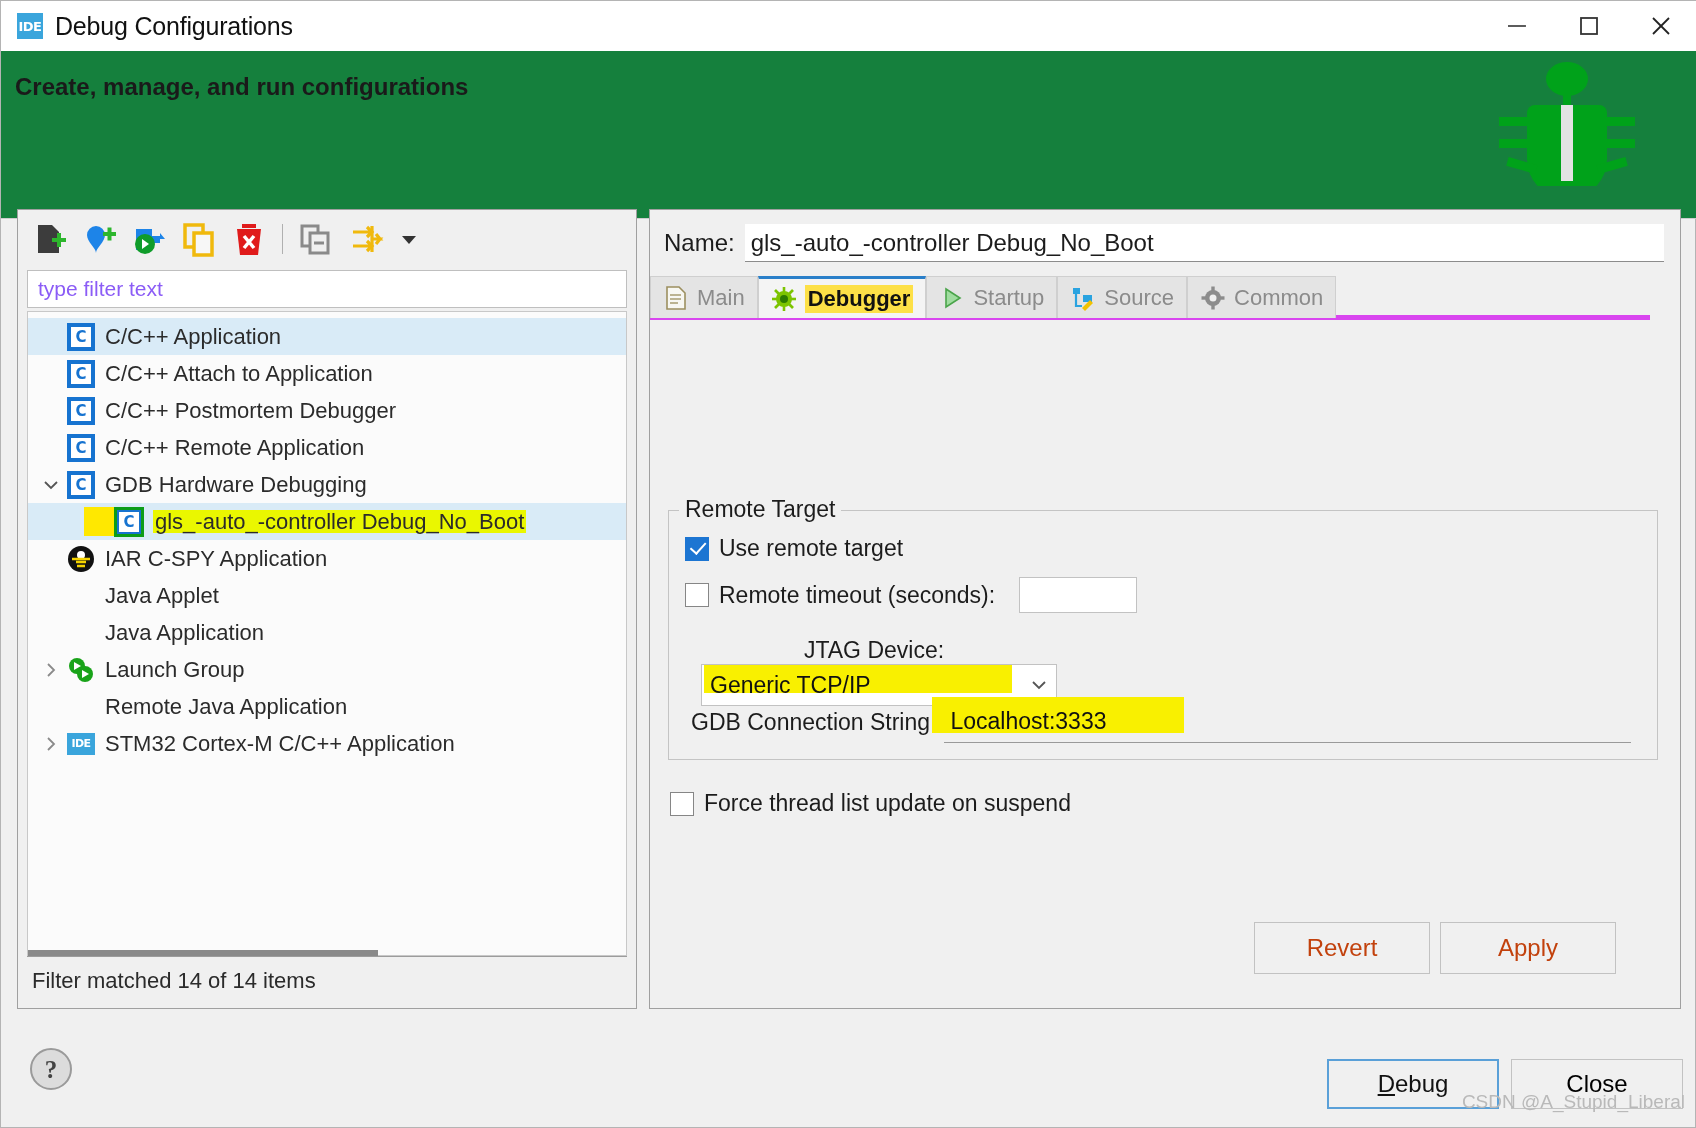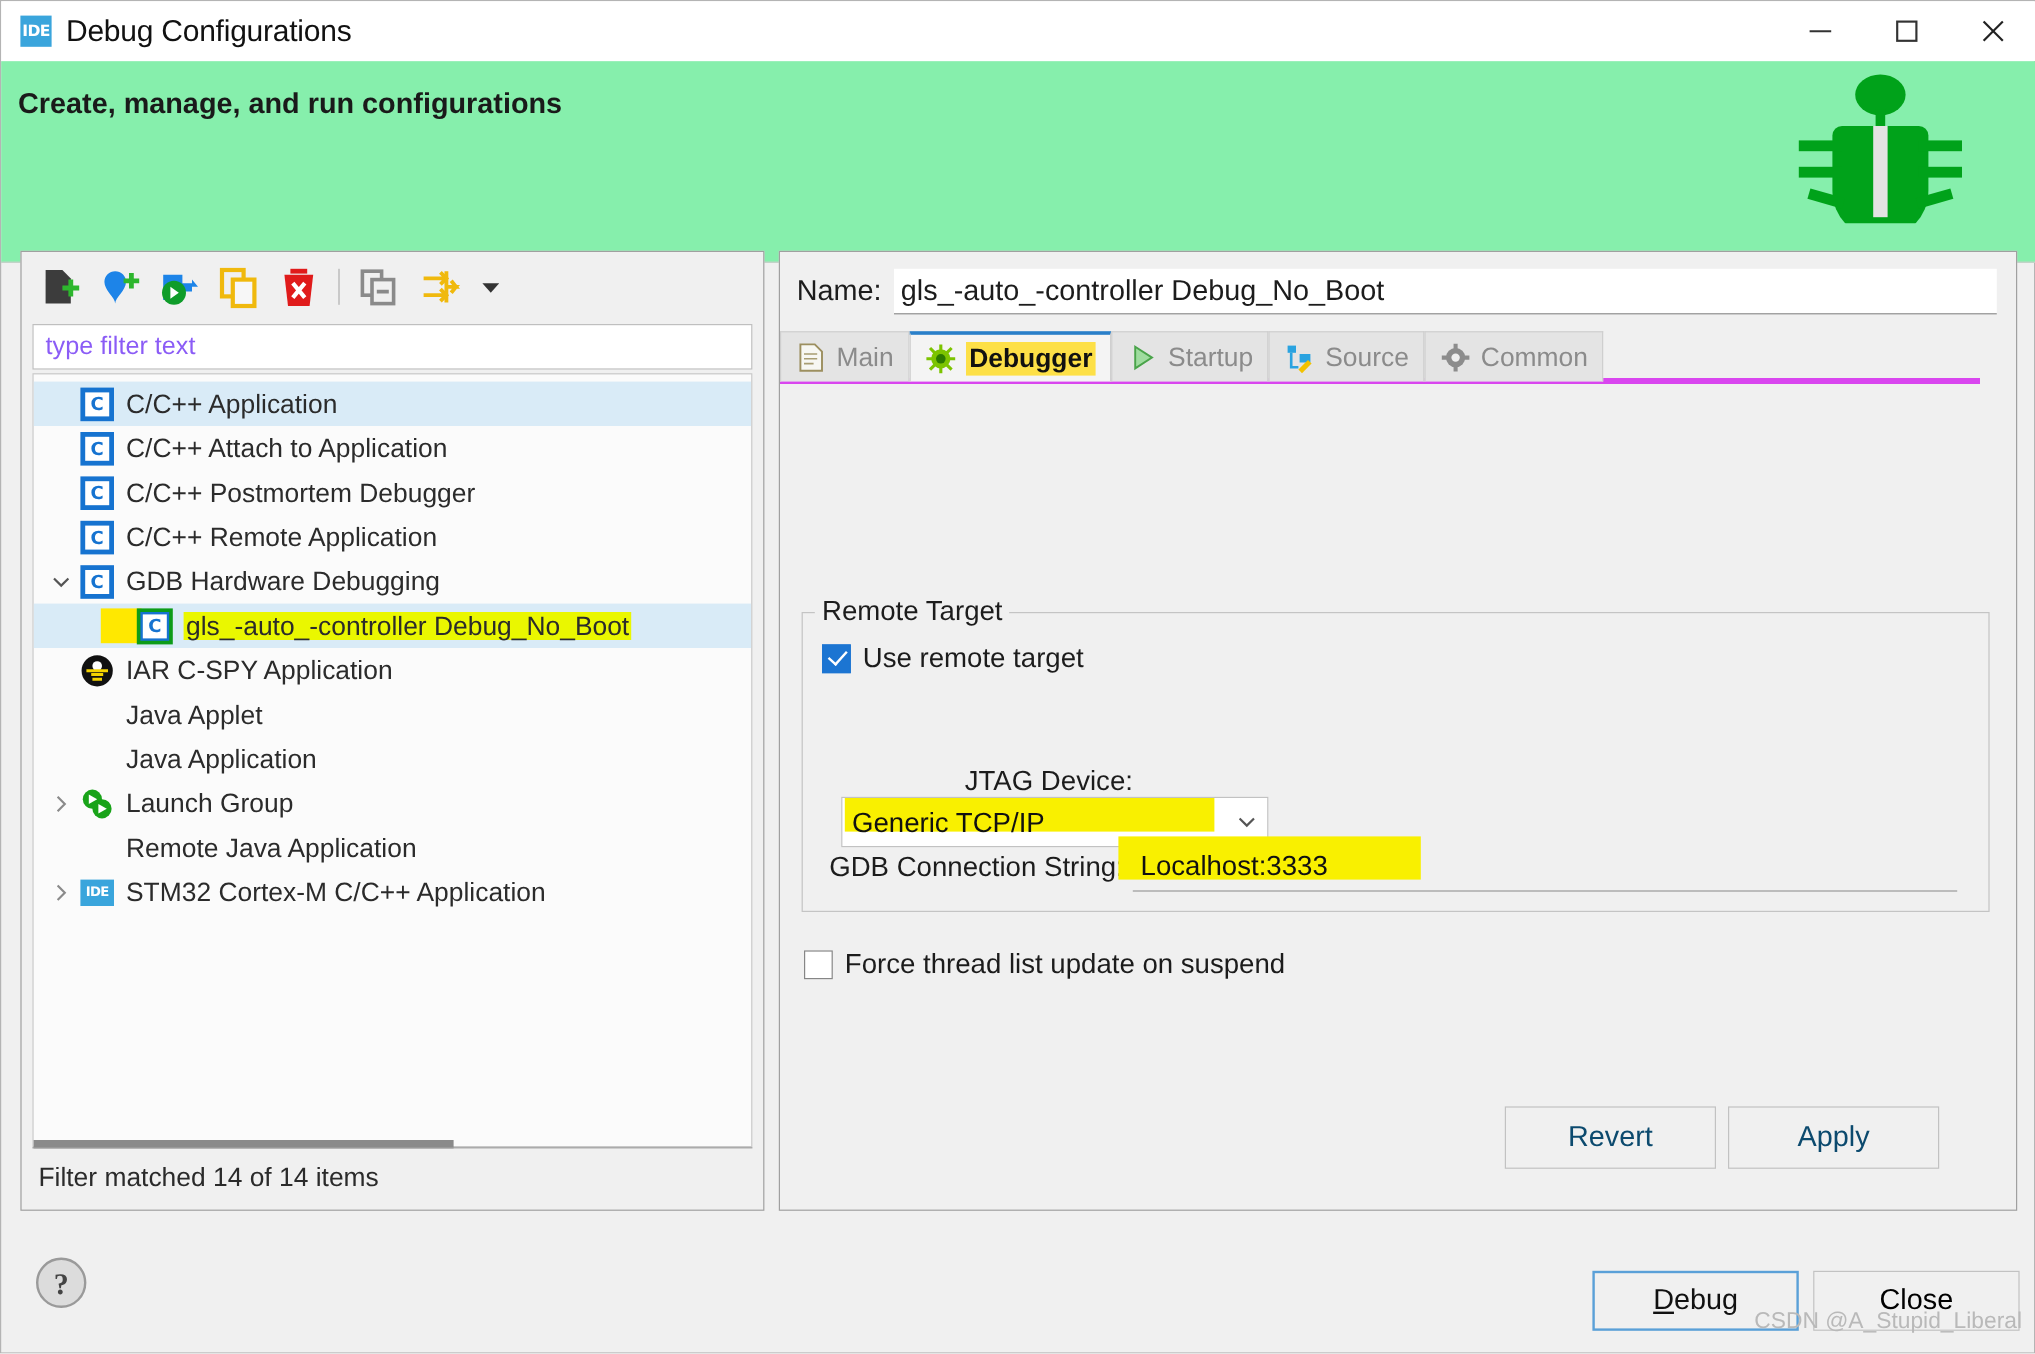--- a/index.html
+++ b/index.html
@@ -49,21 +49,21 @@
     width: 72px; height: 50px;
     display: flex; align-items: center; justify-content: center;
     color: #333333;
   }
   .win-btn svg { display: block; }
 
   
   .header {
     position: absolute; left: 0; top: 50px;
     width: 1696px; height: 168px;
-    background: #86efac;
+    background: #15803d;
     border-bottom: 1px solid #cdcdcd;
   }
   .header-title {
     position: absolute; left: 14px; top: 22px;
     font-size: 24px; font-weight: bold; color: #1a1a1a;
   }
   .bug {
     position: absolute; right: 40px; top: 10px;
     width: 180px; height: 125px;
   }
@@ -302,21 +302,21 @@
 
   
   .bottom-btn {
     position: absolute;
     background: #f0f0f0;
     border: 1px solid #c2c2c2;
     font-size: 24px;
     display: flex; align-items: center; justify-content: center;
     font-family: "Liberation Sans", sans-serif;
   }
-  .bottom-btn.disabled { color: #0c4a6e; }
+  .bottom-btn.disabled { color: #c2410c; }
   .bottom-btn.primary { border: 2px solid #5aa0d8; color: #111; }
   .help-icon {
     position: absolute; left: 28px; top: 1046px;
     width: 44px; height: 44px;
   }
   .watermark {
     position: absolute; right: 10px; top: 1090px;
     font-size: 19px; color: #b9b9b9;
     font-family: Liberation Sans, sans-serif;
   }
@@ -626,20 +626,25 @@
 
 
     <div class="group" style="left:18px; top:300px; width:990px; height:250px;">
       <div class="group-title">Remote Target</div>
 
       <div class="chkrow" style="position:absolute; left:16px; top:24px;">
         <span class="chk checked"></span>
         <span class="chklabel">Use remote target</span>
       </div>
 
+      <div class="chkrow" style="position:absolute; left:16px; top:66px;">
+        <span class="chk"></span>
+        <span class="chklabel">Remote timeout (seconds):</span>
+        <input class="txtinput" style="width: 118px; height: 36px; border: 1px solid rgb(194, 194, 194); margin-left: 14px;" type="text" value="">
+      </div>
 
       <div style="position:absolute; left:22px; top:126px; display:flex; align-items:center;flex-direction:column;">
         <span class="fieldlabel">JTAG Device:</span>
         <div class="combo" style="width:356px; height:42px; margin-left:10px;">
           <div class="mark" style="left:2px; top:0px; width:308px; height:28px;"></div>
           <span class="combo-val">Generic TCP/IP</span>
           <span class="combo-arrow">
             <svg width="18" height="18" viewBox="0 0 18 18">
                 <path d="M3 6 l6 6 l6 -6" fill="none" stroke="#555" stroke-width="1.8"></path>
               </svg>

